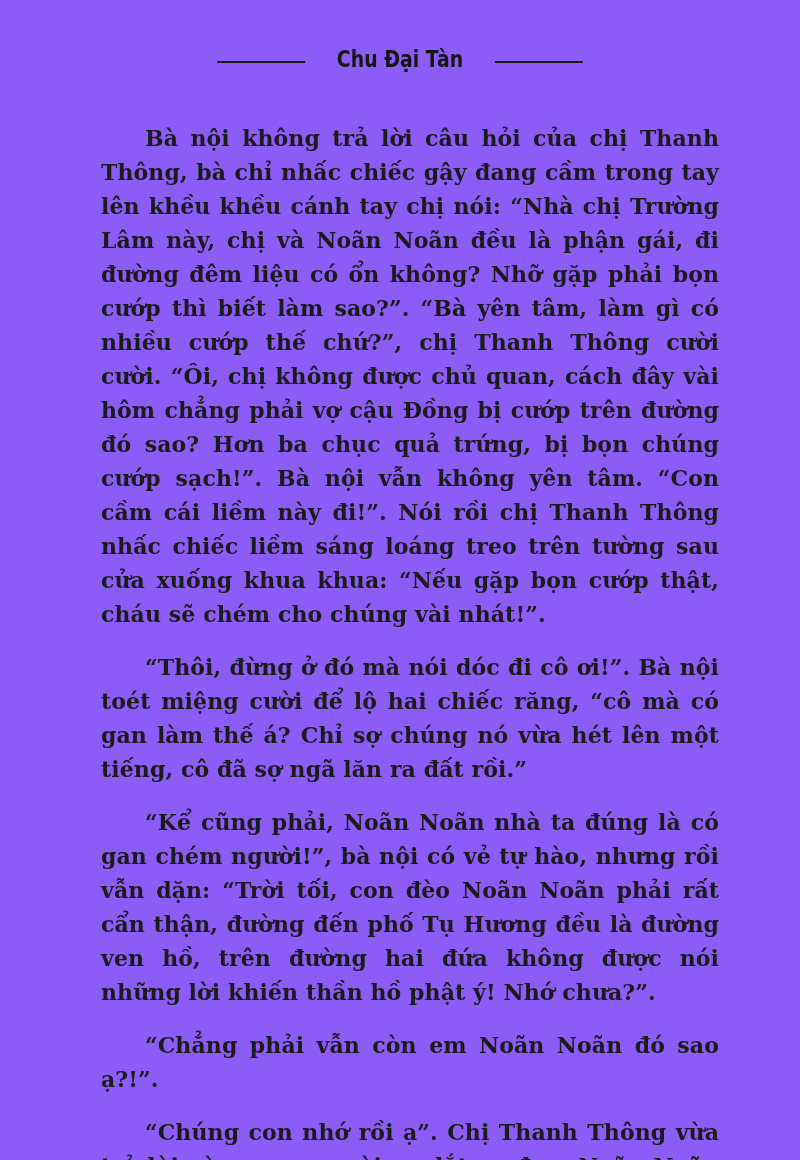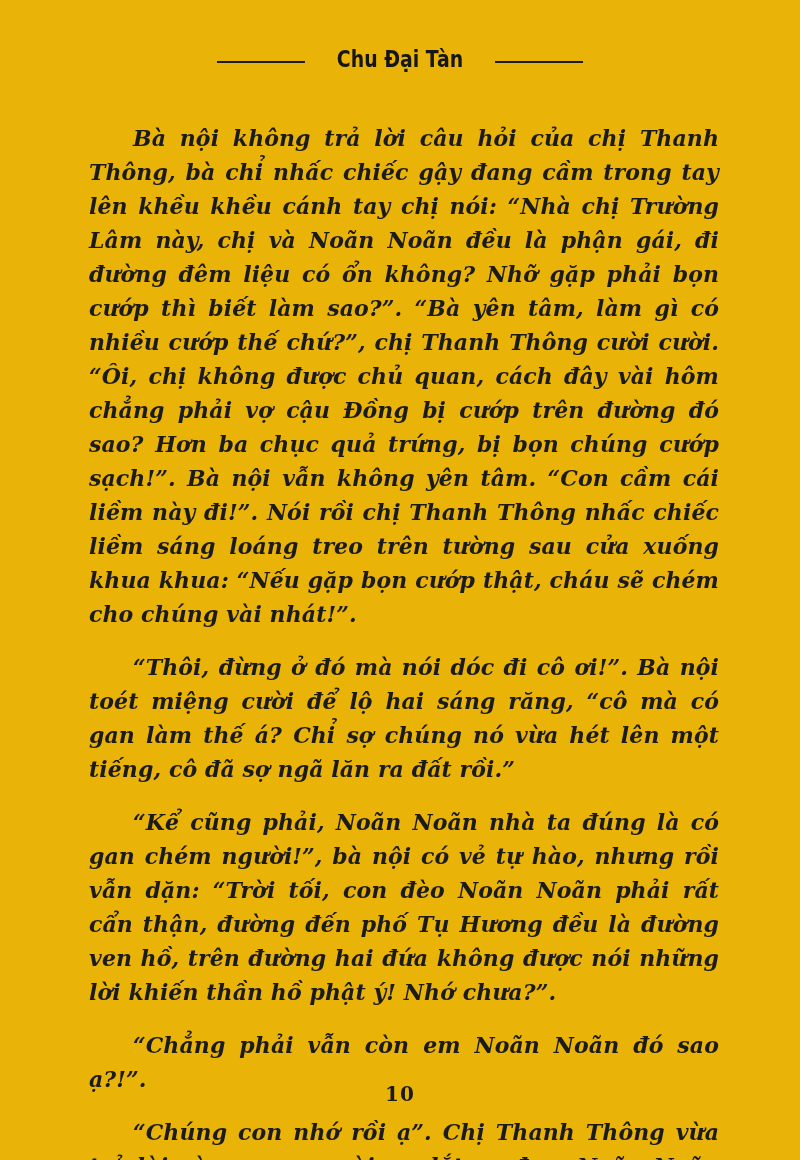--- a/index.html
+++ b/index.html
@@ -4,21 +4,21 @@
 <style>
   html, body {
     margin: 0;
     padding: 0;
     background: #e8e8e8;
   }
   .page {
     position: relative;
     width: 800px;
     height: 1160px;
-    background: #eab308;
+    background: #8b5cf6;
     color: #1b1b1b;
     overflow: hidden;
     font-family: "DejaVu Serif", serif;
   }
   .running-head {
     position: absolute;
     top: 46px;
     left: 0;
     width: 100%;
     display: flex;
@@ -48,23 +48,22 @@
     top: 121px;
     left: 89px;
     width: 630px;
     font-size: 22px;
     line-height: 34px;
     font-weight: 600;
     text-align: justify;
     letter-spacing: 0.1px;
   }
   .body-text p {
-    margin: 0 0 19px 0;
+    margin: 0 0 19px 12px;
     text-indent: 44px;
-    font-style: italic;
   }
   .page-number {
     position: absolute;
     top: 1082px;
     left: 0;
     width: 100%;
     text-align: center;
     font-size: 20px;
     font-weight: 600;
     letter-spacing: 1px;
@@ -77,21 +76,20 @@
 <div class="page">
 
   <div class="running-head">
     <span class="rule"></span>
     <span class="head-title">Chu Đại Tàn</span>
     <span class="rule"></span>
   </div>
 
   <div class="body-text">
     <p>Bà nội không trả lời câu hỏi của chị Thanh Thông, bà chỉ nhấc chiếc gậy đang cầm trong tay lên khều khều cánh tay chị nói: “Nhà chị Trường Lâm này, chị và Noãn Noãn đều là phận gái, đi đường đêm liệu có ổn không? Nhỡ gặp phải bọn cướp thì biết làm sao?”. “Bà yên tâm, làm gì có nhiều cướp thế chứ?”, chị Thanh Thông cười cười. “Ôi, chị không được chủ quan, cách đây vài hôm chẳng phải vợ cậu Đồng bị cướp trên đường đó sao? Hơn ba chục quả trứng, bị bọn chúng cướp sạch!”. Bà nội vẫn không yên tâm. “Con cầm cái liềm này đi!”. Nói rồi chị Thanh Thông nhấc chiếc liềm sáng loáng treo trên tường sau cửa xuống khua khua: “Nếu gặp bọn cướp thật, cháu sẽ chém cho chúng vài nhát!”.</p>
-    <p>“Thôi, đừng ở đó mà nói dóc đi cô ơi!”. Bà nội toét miệng cười để lộ hai sáng răng, “cô mà có gan làm thế á? Chỉ sợ chúng nó vừa hét lên một tiếng, cô đã sợ ngã lăn ra đất rồi.”</p>
+    <p>“Thôi, đừng ở đó mà nói dóc đi cô ơi!”. Bà nội toét miệng cười để lộ hai chiếc răng, “cô mà có gan làm thế á? Chỉ sợ chúng nó vừa hét lên một tiếng, cô đã sợ ngã lăn ra đất rồi.”</p>
     <p>“Kể cũng phải, Noãn Noãn nhà ta đúng là có gan chém người!”, bà nội có vẻ tự hào, nhưng rồi vẫn dặn: “Trời tối, con đèo Noãn Noãn phải rất cẩn thận, đường đến phố Tụ Hương đều là đường ven hồ, trên đường hai đứa không được nói những lời khiến thần hồ phật ý! Nhớ chưa?”.</p>
     <p>“Chẳng phải vẫn còn em Noãn Noãn đó sao ạ?!”.</p>
     <p>“Chúng con nhớ rồi ạ”. Chị Thanh Thông vừa trả lời vừa quay người ra dắt xe đạp, Noãn Noãn tiện tay rút chiếc liềm chị giắt ở sau lưng, cầm chắc trong tay, rồi đi theo ra khỏi sân.</p>
   </div>
 
-  <div class="page-number">10</div>
 
 </div>
 
 </body></html>

